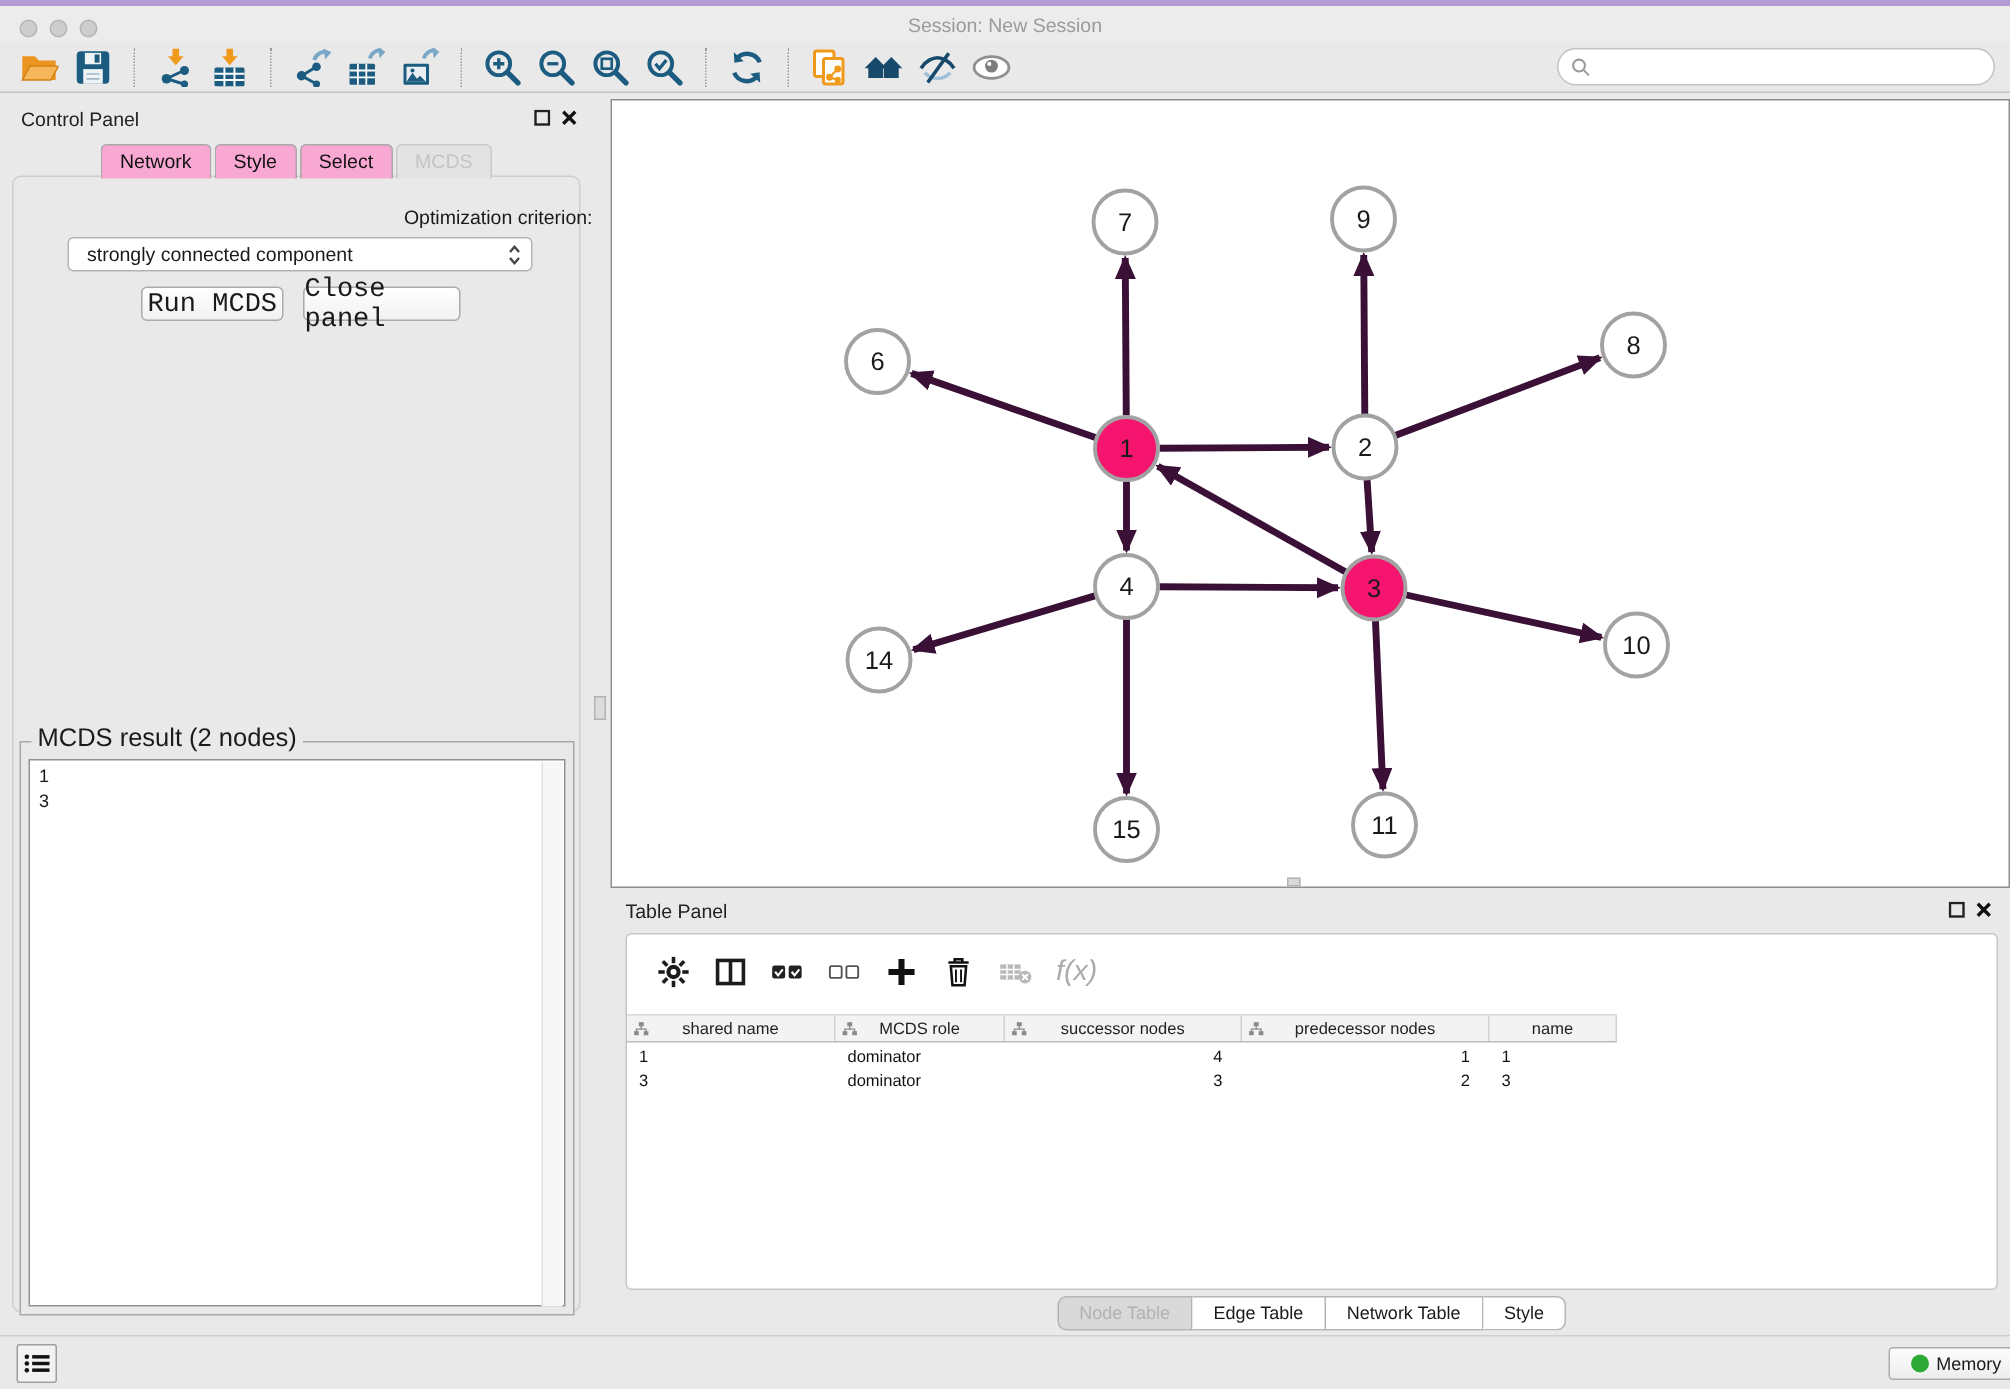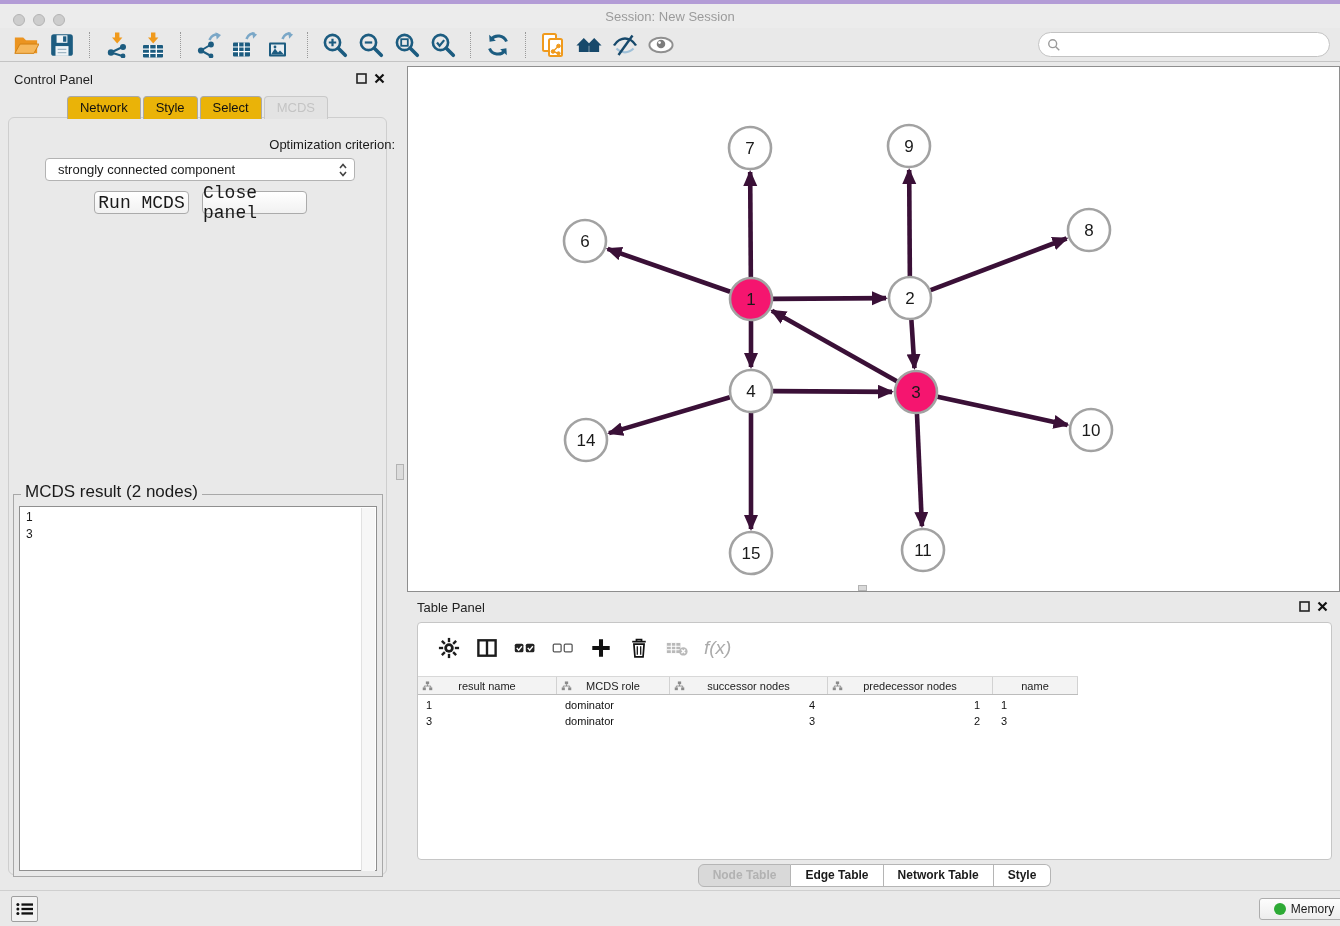--- a/index.html
+++ b/index.html
@@ -20,21 +20,21 @@
   .tb-sep{width:1px;height:26px;border-left:1px dotted #9a9a9a;margin:0 9px;}
   #search-box{right:10px;top:32px;width:292px;height:25px;background:#fff;border:1px solid #c3c3c3;border-radius:13px;display:flex;align-items:center;padding-left:8px;}
   #search-box svg{width:14px;height:14px;}
   
   #cp-header{left:0;top:66px;width:395px;height:26px;}
   #cp-title{left:14px;top:72px;font-size:13px;color:#222;}
   .win-btns{display:flex;gap:7px;align-items:center;}
   #cp-btns{left:356px;top:73px;}
   .float-ic svg,.close-ic svg{width:11px;height:11px;display:block;}
   #cp-tabs{left:0;top:96px;width:395px;display:flex;justify-content:center;align-items:flex-end;z-index:3;}
-  .cp-tab{font-size:13px;padding:3px 12px 4px;border:1px solid #a9a9a9;border-bottom:none;background:#eab308;border-radius:4px 4px 0 0;margin:0 1px;color:#111;}
+  .cp-tab{font-size:13px;padding:3px 12px 4px;border:1px solid #a9a9a9;border-bottom:none;background:#f9a8d4;border-radius:4px 4px 0 0;margin:0 1px;color:#111;}
   .cp-tab.selected{background:#e3e3e3;color:#c4c4c4;border-color:#c9c9c9;}
   #cp-body{left:8px;top:117px;width:379px;height:758px;background:#e9e9e9;border:1px solid #cecece;border-radius:6px;z-index:2;}
   #opt-label{left:0;top:137px;width:395px;text-align:right;font-size:13px;z-index:4;}
   #criterion-select{left:45px;top:158px;width:310px;height:23px;background:#fff;border:1px solid #b3b3b3;border-radius:4px;display:flex;align-items:center;font-size:13px;padding-left:12px;z-index:4;}
   #criterion-select .stepper{position:absolute;right:6px;top:3px;}
   .btn{background:linear-gradient(#ffffff,#f1f1f1);border:1px solid #ababab;border-radius:4px;font-size:18px;display:flex;align-items:center;justify-content:center;z-index:4;font-family:Liberation Mono, monospace;}
   #run-btn{left:94px;top:191px;width:95px;height:23px;}
   #closepanel-btn{left:202px;top:191px;width:105px;height:23px;}
   #mcds-fieldset{left:13px;top:494px;width:370px;height:383px;border:1px solid #a8a8a8;z-index:4;background:#e9e9e9;}
   #mcds-legend{left:21px;top:492px;background:#e9e9e9;padding:0 4px;font-size:17px;z-index:5;transform:translateY(-50%);text-align:right;}
@@ -57,21 +57,21 @@
   .tpicon{width:24px;height:24px;display:inline-flex;align-items:center;justify-content:center;margin:0 7px;}
   .tpicon svg{width:22px;height:22px;}
   #fx-label{font-family:Liberation Sans, sans-serif;font-style:italic;color:#ababab;font-size:19px;margin-left:8px;}
   #tbl-header{position:absolute;left:0;top:53px;height:19px;border-top:1px solid #d8d8d8;border-bottom:1px solid #bcbcbc;display:flex;background:#f3f3f3;}
   .th{position:relative;height:100%;border-right:1px solid #d2d2d2;display:flex;align-items:center;justify-content:center;font-size:11px;color:#222;}
   .th .tree{position:absolute;left:4px;top:4px;width:11px;height:11px;}
   .tbl-row{position:absolute;left:0;height:16px;display:flex;font-size:11px;color:#111;}
   .td{height:16px;line-height:16px;overflow:hidden;}
   
   #tp-tabs{left:417px;top:864px;width:915px;display:flex;justify-content:center;}
-  .tp-tab{font-size:12px;font-weight:bold;padding:3px 14px 4px;background:#fff;border:1px solid #b5b5b5;border-left:none;color:#1a1a1a;}
+  .tp-tab{font-size:12px;font-weight:normal;padding:3px 14px 4px;background:#fff;border:1px solid #b5b5b5;border-left:none;color:#1a1a1a;}
   .tp-tab:first-child{border-left:1px solid #b5b5b5;border-radius:6px 0 0 6px;}
   .tp-tab:last-child{border-radius:0 6px 6px 0;}
   .tp-tab.selected{background:#d9d9d9;color:#b2b2b2;}
   
   #statusbar{left:0;top:890px;width:1340px;height:36px;border-top:1px solid #cfcfcf;background:#e9e9e9;}
   #list-btn{left:11px;top:896px;width:27px;height:26px;background:#f2f2f2;border:1px solid #9f9f9f;border-radius:2px;display:flex;align-items:center;justify-content:center;}
   #list-btn svg{width:20px;height:16px;}
   #memory-btn{left:1259px;top:898px;width:90px;height:22px;background:linear-gradient(#fdfdfd,#ededed);border:1px solid #adadad;border-radius:3px;display:flex;align-items:center;justify-content:center;gap:5px;font-size:12px;}
   #memory-dot{width:12px;height:12px;border-radius:50%;background:#2daa35;}
 </style>
@@ -414,21 +414,21 @@
     <div id="tbl-header">
         <div class="th" style="width: 139px;">
           <span class="tree"><svg viewBox="0 0 12 12">
               <g fill="#8a8a8a">
                 <rect x="4.2" y="0.5" width="3.6" height="3"></rect>
                 <rect x="0.8" y="7" width="3.4" height="3"></rect>
                 <rect x="7.8" y="7" width="3.4" height="3"></rect>
               </g>
               <path d="M6 3.5v2M2.5 7V5.5h7V7" stroke="#8a8a8a" stroke-width="1" fill="none"></path>
             </svg></span>
-          <span>result name</span>
+          <span>shared name</span>
         </div>
         <div class="th" style="width: 113px;">
           <span class="tree"><svg viewBox="0 0 12 12">
               <g fill="#8a8a8a">
                 <rect x="4.2" y="0.5" width="3.6" height="3"></rect>
                 <rect x="0.8" y="7" width="3.4" height="3"></rect>
                 <rect x="7.8" y="7" width="3.4" height="3"></rect>
               </g>
               <path d="M6 3.5v2M2.5 7V5.5h7V7" stroke="#8a8a8a" stroke-width="1" fill="none"></path>
             </svg></span>

